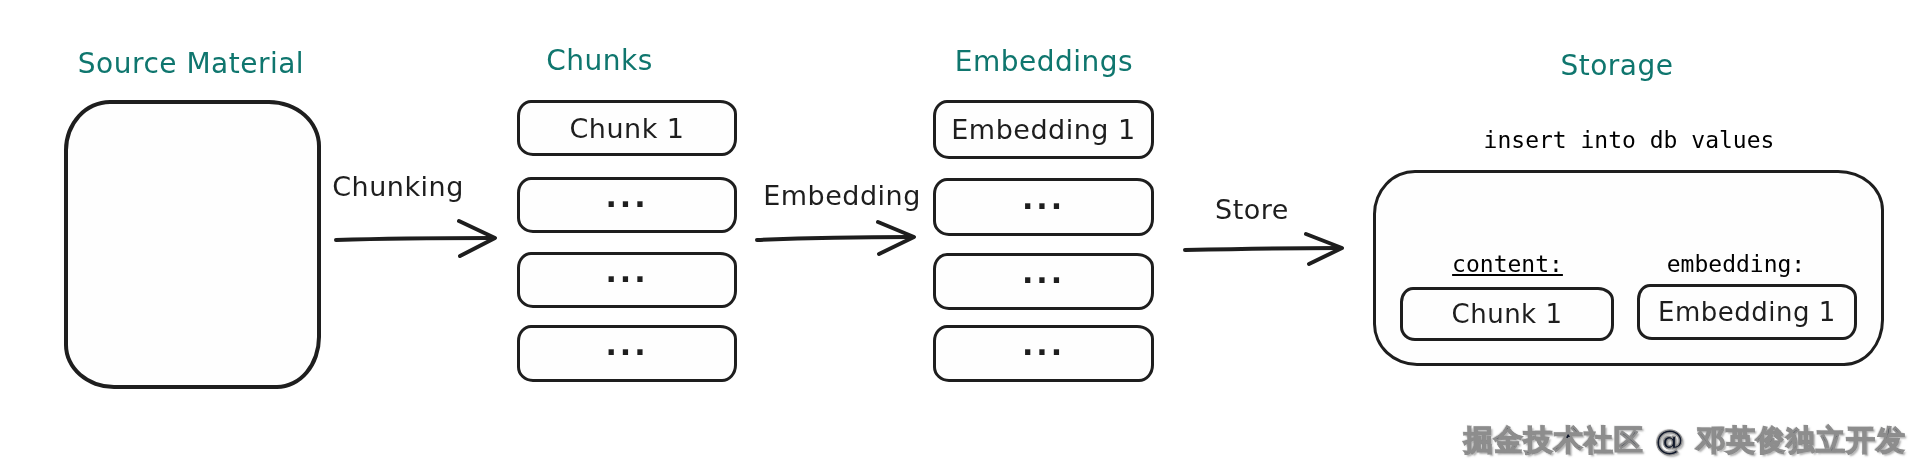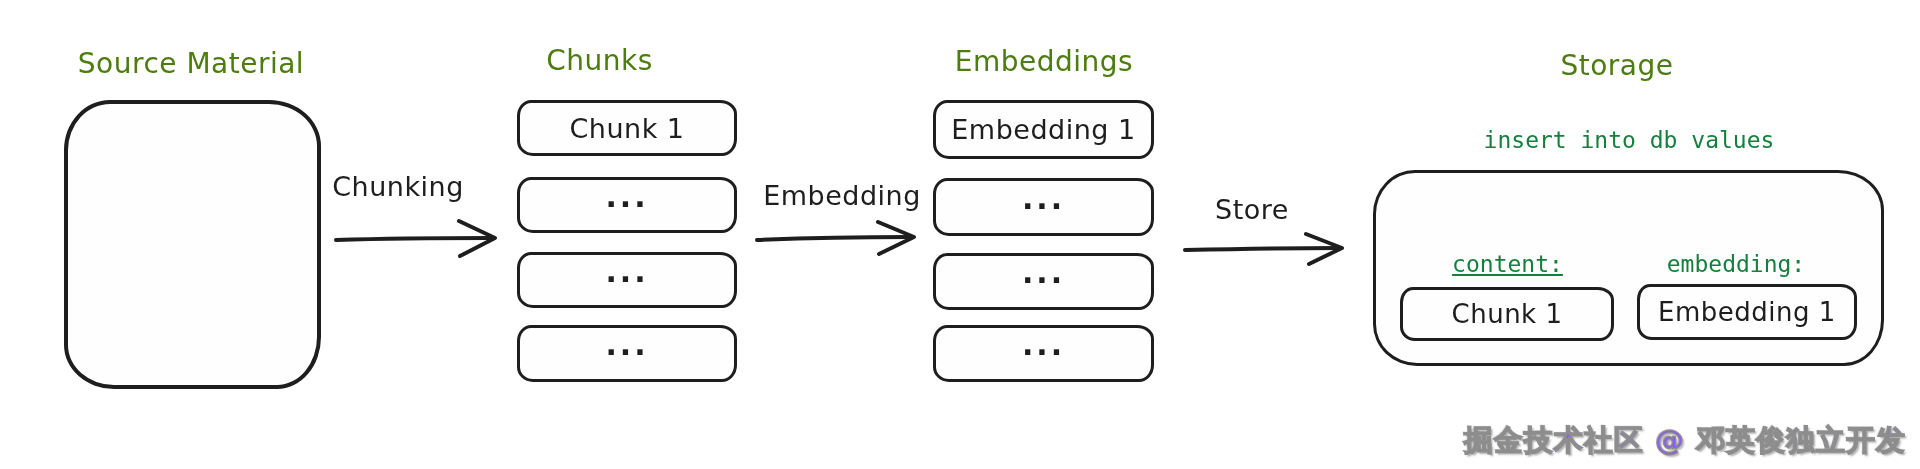--- a/index.html
+++ b/index.html
@@ -13,21 +13,21 @@
     color: #1e1e1e;
   }
   
   .col-title {
     position: absolute;
     text-align: center;
     font-size: 28px;
     font-weight: 500;
     letter-spacing: 0.5px;
     line-height: 36px;
-    color: #4d7c0f;
+    color: #0f766e;
   }
   
   .source-box {
     position: absolute;
     left: 64px; top: 100px;
     width: 249px; height: 281px;
     border: 4px solid #1e1e1e;
     border-radius: 46px 52px 44px 50px / 50px 46px 52px 44px;
     background: #fefefe;
   }
@@ -63,21 +63,21 @@
     stroke-width: 4;
     fill: none;
     stroke-linecap: round;
     stroke-linejoin: round;
   }
   
   .mono {
     position: absolute;
     font-family: "DejaVu Sans Mono", monospace;
     font-size: 23px;
-    color: #15803d;
+    color: #000000;
     text-align: center;
     white-space: nowrap;
   }
   .storage-box {
     position: absolute;
     left: 1373px; top: 170px;
     width: 505px; height: 190px;
     border: 3.5px solid #1e1e1e;
     border-radius: 42px 46px 40px 44px / 44px 40px 46px 42px;
     background: #fefefe;
@@ -96,21 +96,21 @@
   }
   
   .watermark {
     position: absolute;
     top: 421px;
     right: 14px;
     font-size: 29px;
     font-weight: bold;
     letter-spacing: 1px;
     white-space: nowrap;
-    color: #8b5cf6;
+    color: #0f172a;
     -webkit-text-stroke: 1.2px #8d8d8d;
     text-shadow: 2px 2px 2px rgba(110,110,110,0.55), -1px -1px 1px rgba(130,130,130,0.4);
     font-family: "DejaVu Sans", sans-serif;
   }
 </style>
 </head>
 <body>
 
 <div id="canvas">
 

